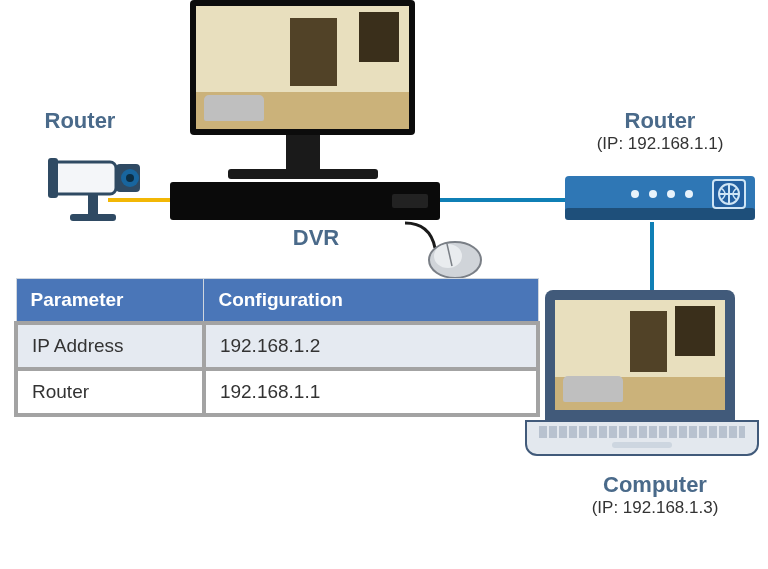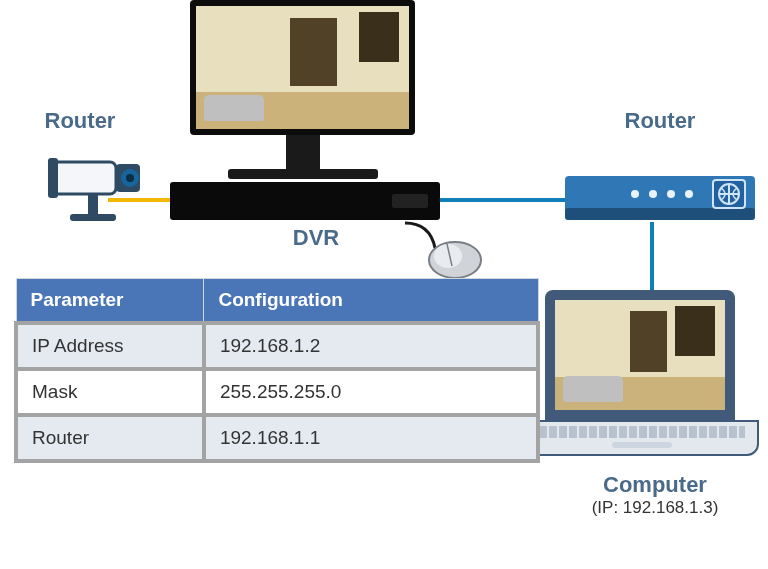--- a/index.html
+++ b/index.html
@@ -124,20 +124,21 @@
     <ellipse cx="55" cy="42" rx="26" ry="18" fill="#d0d4d9" stroke="#7a7f86" stroke-width="2"></ellipse>
     <ellipse cx="48" cy="38" rx="14" ry="12" fill="#e9ecef"></ellipse>
     <line x1="47" y1="26" x2="52" y2="48" stroke="#7a7f86" stroke-width="1.5"></line>
   </svg>
 </div>
 
 <div class="cable h" style="left:440px; top:198px; width:128px;"></div>
 
 <div class="router-label">
   <div class="label">Router</div>
+  <div class="sublabel">(IP:  192.168.1.1)</div>
 </div>
 <div class="router-icon">
   <svg width="190" height="60" viewBox="0 0 190 60">
     <rect x="0" y="8" width="190" height="40" rx="4" fill="#2f77b5"></rect>
     <rect x="0" y="40" width="190" height="12" rx="3" fill="#1e4f7a"></rect>
     <circle cx="70" cy="26" r="4" fill="#e8f3fb"></circle>
     <circle cx="88" cy="26" r="4" fill="#e8f3fb"></circle>
     <circle cx="106" cy="26" r="4" fill="#e8f3fb"></circle>
     <circle cx="124" cy="26" r="4" fill="#e8f3fb"></circle>
     <rect x="148" y="12" width="32" height="28" rx="3" fill="#2360a0" stroke="#cfe5f5" stroke-width="2"></rect>
@@ -177,22 +178,18 @@
         <th>Parameter</th>
         <th>Configuration</th>
       </tr>
     </thead>
     <tbody>
       <tr>
         <td>IP Address</td>
         <td>192.168.1.2</td>
       </tr>
       <tr>
-        <td>Mask</td>
-        <td>255.255.255.0</td>
-      </tr>
-      <tr>
         <td>Router</td>
         <td>192.168.1.1</td>
       </tr>
     </tbody>
   </table>
 </div>
 
 </body></html>

